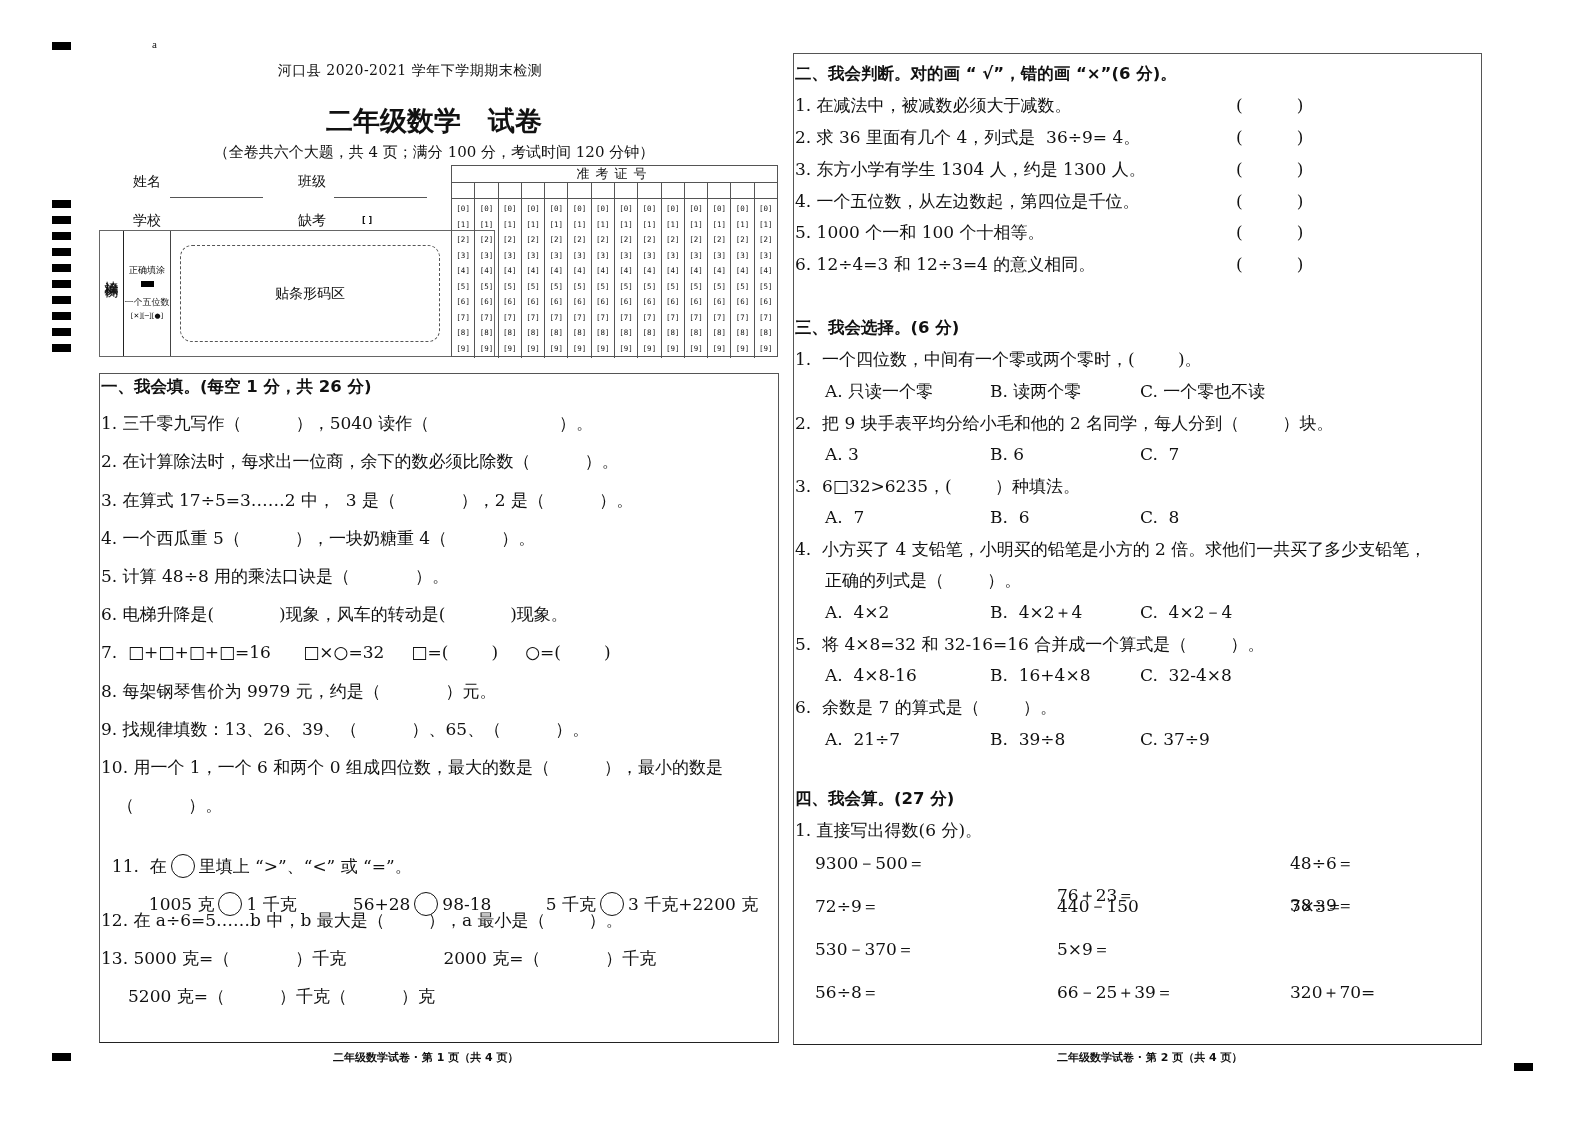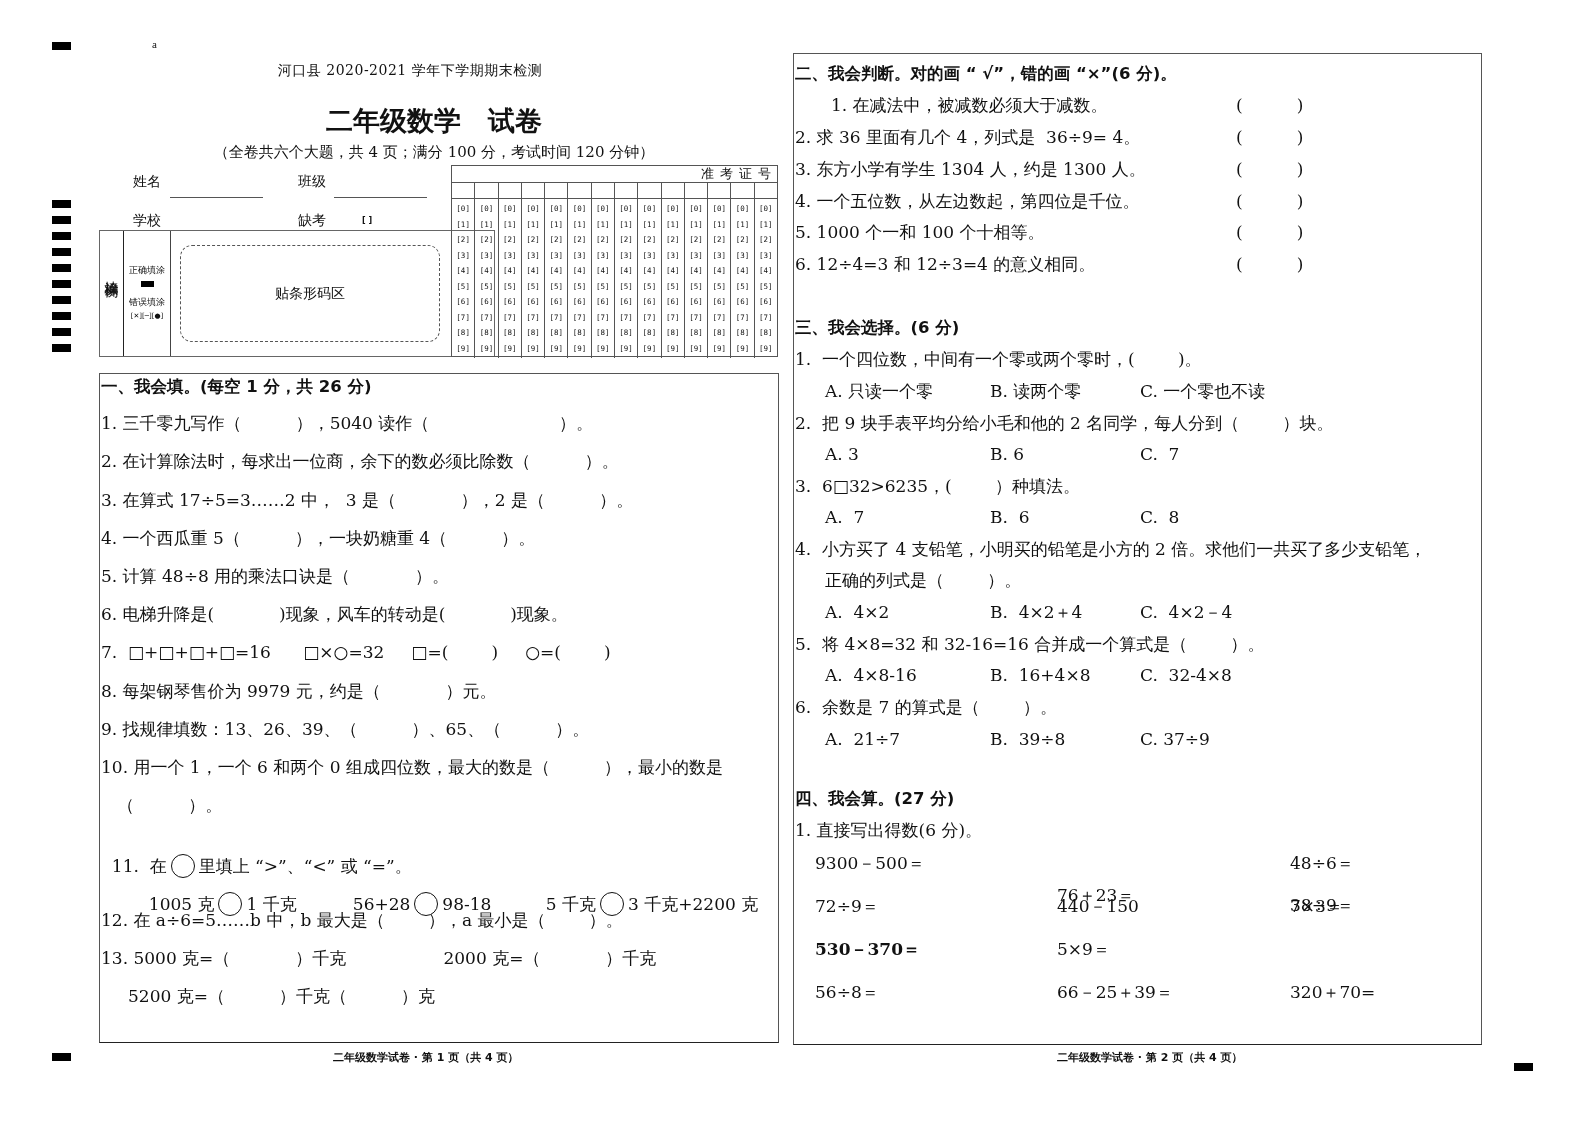--- a/index.html
+++ b/index.html
@@ -19,21 +19,21 @@
 
   
   .hdrbox { position:absolute; left:99px; top:230px; width:396px; height:127px; border:1px solid #666; box-sizing:border-box; }
   .hdrcol1 { position:absolute; left:0; top:0; width:24px; height:100%; border-right:1px solid #222; box-sizing:border-box; font-size:14px; line-height:17px; text-align:center; padding-top:30px; }
   .hdrcol2 { position:absolute; left:24px; top:0; width:47px; height:100%; border-right:1px solid #444; box-sizing:border-box; font-size:9px; text-align:center; padding-top:32px; line-height:14px; }
   .solidmark { display:inline-block; width:13px; height:6px; background:#000; margin:4px 0; }
   .barcode { position:absolute; left:80px; top:14px; width:260px; height:97px; border:1.5px dashed #555; border-radius:12px; box-sizing:border-box; display:flex; align-items:center; justify-content:center; font-size:14px; }
 
   
   .idgrid { position:absolute; left:451px; top:165px; width:327px; height:192px; border:1px solid #555; box-sizing:border-box; }
-  .idhead { height:16px; border-bottom:1px solid #555; text-align:right; font-size:13px; line-height:15px; letter-spacing:6px; }
+  .idhead { height:16px; border-bottom:1px solid #555; text-align:center; font-size:13px; line-height:15px; letter-spacing:6px; }
   .idrow-blank { display:flex; height:15px; border-bottom:1px solid #555; }
   .idcols { display:flex; height:159px; }
   .idcol { flex:1; border-right:1px solid #555; display:flex; flex-direction:column; justify-content:space-around; align-items:center; font-family:"DejaVu Sans Mono","Liberation Mono",monospace; font-size:7.5px; padding:2px 0; box-sizing:border-box; }
   .idcol:last-child { border-right:none; }
   .idblank { flex:1; border-right:1px solid #555; }
   .idblank:last-child { border-right:none; }
 
   
   .box { position:absolute; border:1.5px solid #555; box-sizing:border-box; }
   .box.left { left:99px; top:373px; width:680px; height:670px; border-bottom-color:#222; }
@@ -76,21 +76,21 @@
 <div class="abs lbl" style="left:298px;top:212px;">缺考</div>
 <div class="abs sans" style="left:362px;top:216px;font-size:8px;font-weight:bold;">[ ]</div>
 
 <div class="hdrbox">
   <div class="hdrcol1">
     <span style="writing-mode:vertical-rl;letter-spacing:1px;">填涂样例</span>
   </div>
   <div class="hdrcol2">
     <div>正确填涂</div>
     <div><span class="solidmark"></span></div>
-    <div>错误填涂</div>
+    <div>一个五位数</div>
     <div style="font-size:7px;">[✕][─][●]</div>
   </div>
   <div class="barcode">
     <span>贴条形码区</span>
   </div>
 </div>
 
 <div class="idgrid">
   <div class="idhead">准考证号</div>
   <div class="idrow-blank" id="idblankrow">
@@ -308,21 +308,21 @@
 </div>
 <div class="line" style="left:101px;top:909px;">12. 在 a÷6=5……b 中，b 最大是（        ），a 最小是（        ）。</div>
 <div class="line" style="left:101px;top:947px;">13. 5000 克=（            ）千克                  2000 克=（            ）千克</div>
 <div class="line" style="left:101px;top:985px;">     5200 克=（          ）千克（          ）克</div>
 <div class="footer" style="left:333px;top:1050px;">二年级数学试卷 · 第 1 页（共 4 页）</div>
 
 <div class="box right"></div>
 
 <div class="line sechead" style="left:795px;top:63px;">二、我会判断。对的画 “ √”，错的画 “×”(6 分)。</div>
 <div id="s2items">
-    <div class="line" style="left: 795px; top: 94px; padding-left: 36px;">1. 在减法中，被减数必须大于减数。</div>
+    <div class="line" style="left: 795px; top: 94px;">1. 在减法中，被减数必须大于减数。</div>
     <div class="line" style="left: 1236px; top: 94px;">(          )</div>
     <div class="line" style="left: 795px; top: 126px;">2. 求 36 里面有几个 4，列式是  36÷9= 4。</div>
     <div class="line" style="left: 1236px; top: 126px;">(          )</div>
     <div class="line" style="left: 795px; top: 158px;">3. 东方小学有学生 1304 人，约是 1300 人。</div>
     <div class="line" style="left: 1236px; top: 158px;">(          )</div>
     <div class="line" style="left: 795px; top: 190px;">4. 一个五位数，从左边数起，第四位是千位。</div>
     <div class="line" style="left: 1236px; top: 190px;">(          )</div>
     <div class="line" style="left: 795px; top: 221px;">5. 1000 个一和 100 个十相等。</div>
     <div class="line" style="left: 1236px; top: 221px;">(          )</div>
     <div class="line" style="left: 795px; top: 253px;">6. 12÷4=3 和 12÷3=4 的意义相同。</div>
@@ -360,20 +360,20 @@
 
 <div class="line sechead" style="left:795px;top:788px;">四、我会算。(27 分)</div>
 <div class="line" style="left:795px;top:819px;">1. 直接写出得数(6 分)。</div>
 <div id="s4grid">
     <div class="line" style="left: 815px; top: 852px; text-align: right;">9300－500＝</div>
     <div class="line" style="left: 1057px; top: 852px; margin-top: 32px;">76＋23＝</div>
     <div class="line" style="left: 1290px; top: 852px;">48÷6＝</div>
     <div class="line" style="left: 815px; top: 895px;">72÷9＝</div>
     <div class="line" style="left: 1057px; top: 895px;">440－150</div>
     <div class="line" style="left: 1290px; top: 895px;">7×3＝</div>
-    <div class="line" style="left: 815px; top: 938px; font-weight: bold;">530－370＝</div>
+    <div class="line" style="left: 815px; top: 938px;">530－370＝</div>
     <div class="line" style="left: 1057px; top: 938px;">5×9＝</div>
     <div class="line" style="left: 1290px; top: 894px;">38÷9＝</div>
     <div class="line" style="left: 815px; top: 981px;">56÷8＝</div>
     <div class="line" style="left: 1057px; top: 981px;">66－25＋39＝</div>
     <div class="line" style="left: 1290px; top: 981px;">320＋70=</div>
   </div>
 <div class="footer" style="left:1057px;top:1050px;">二年级数学试卷 · 第 2 页（共 4 页）</div>
 
 </body></html>

